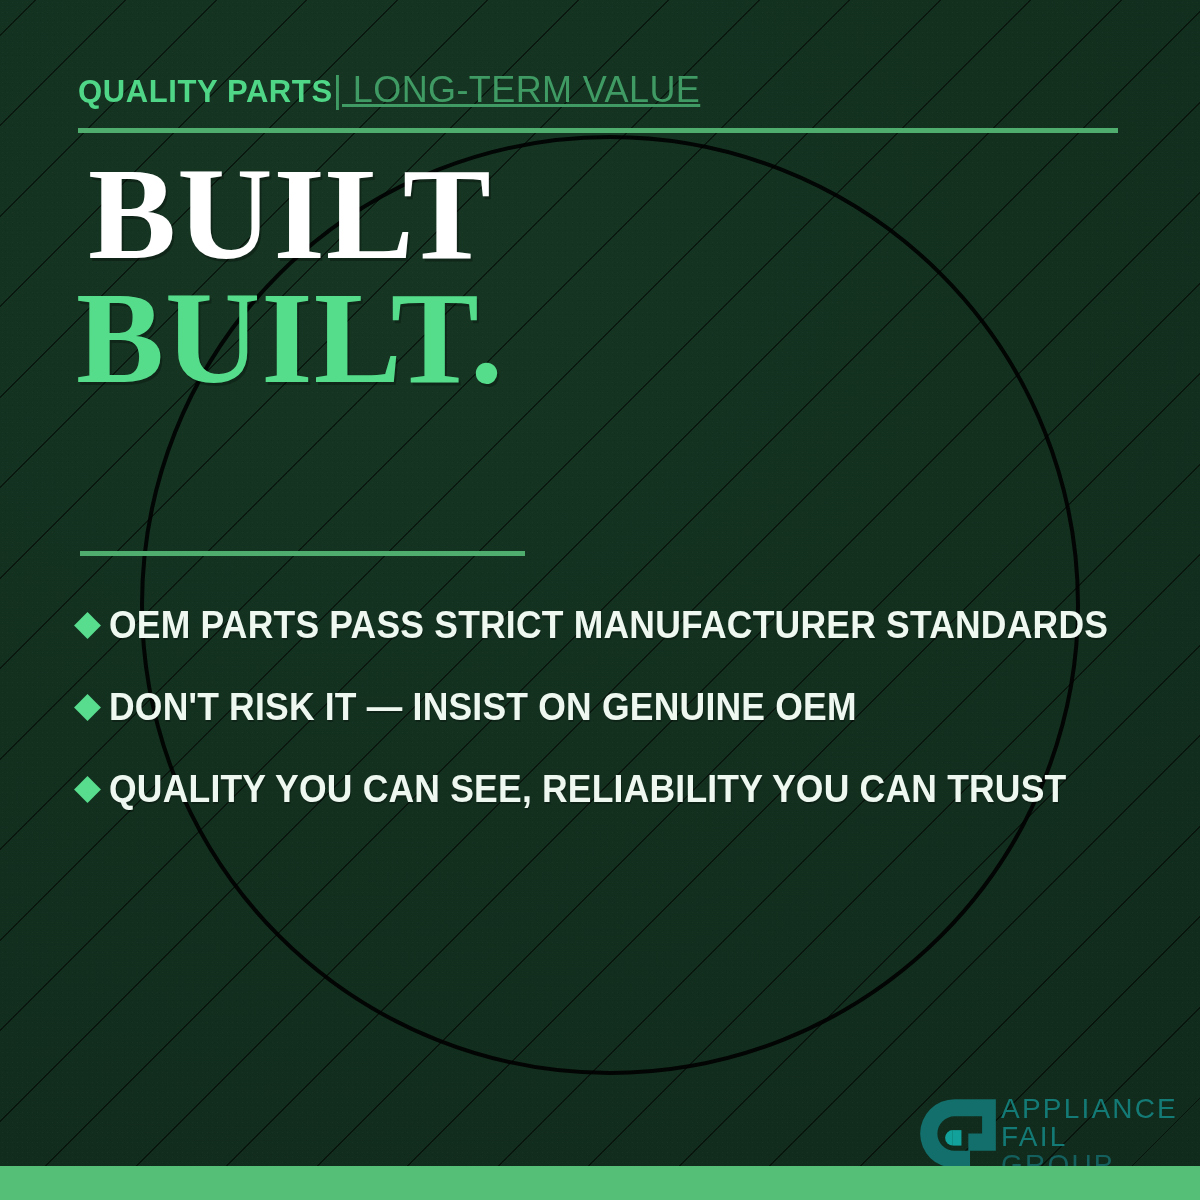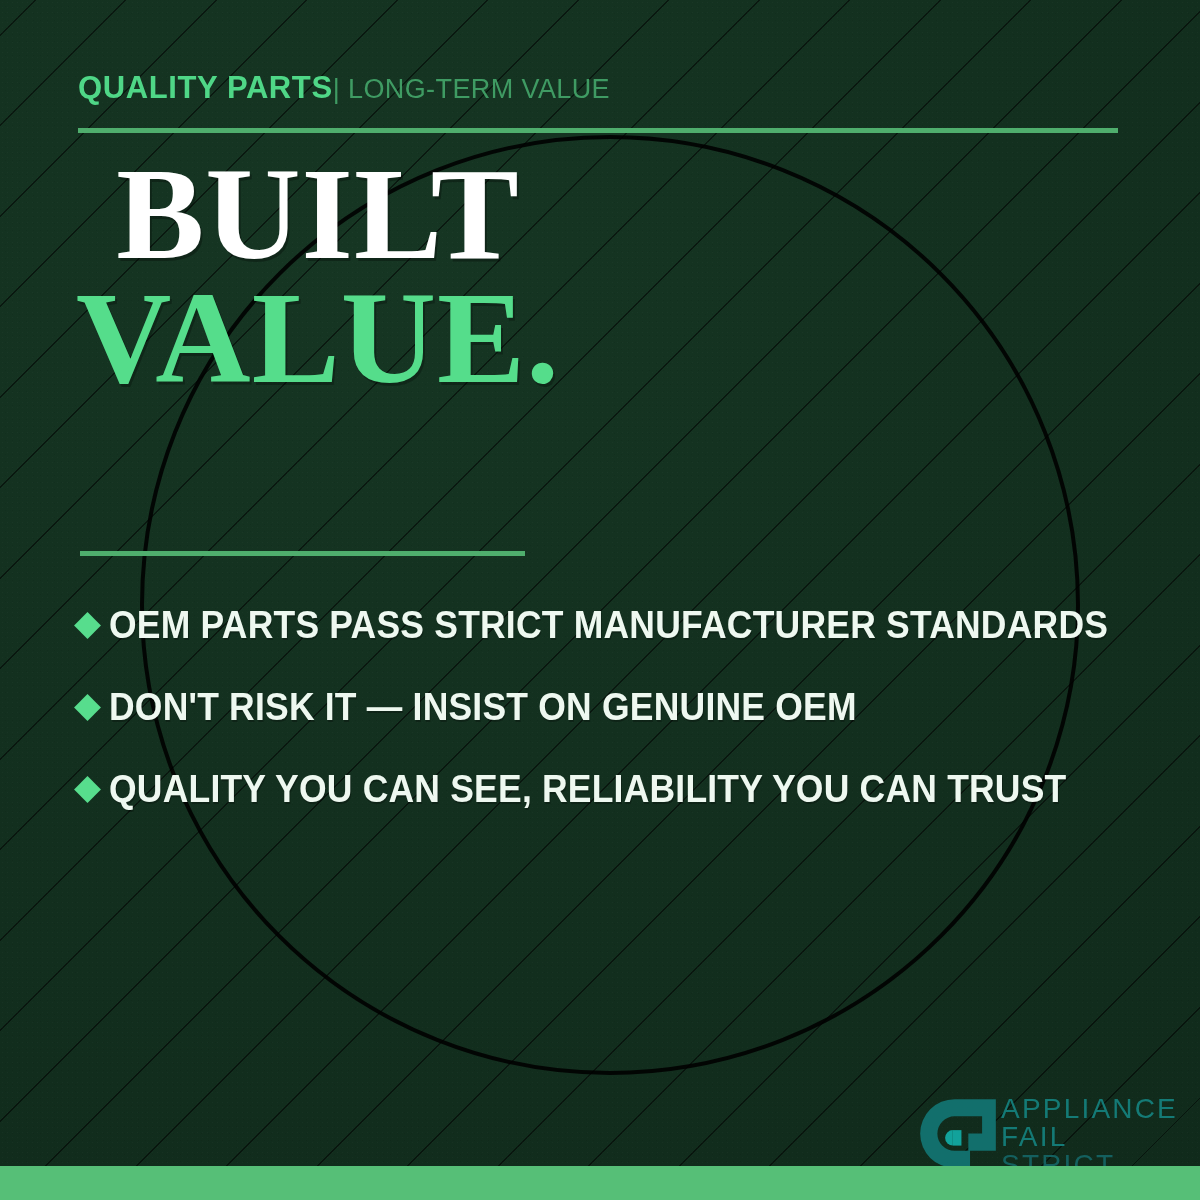--- a/index.html
+++ b/index.html
@@ -78,25 +78,26 @@
     white-space: nowrap;
   }
   .eyebrow-main {
     font-size: 31px;
     font-weight: bold;
     letter-spacing: 0.6px;
     color: #4fd787;
     line-height: 1;
   }
   .eyebrow-sub {
-    font-size: 27px;
+    font-size: 36px;
     font-weight: normal;
     letter-spacing: 0.4px;
     color: #3f9b63;
     line-height: 1;
+    text-decoration: underline;
   }
   .eyebrow-rule {
     position: absolute;
     left: 78px;
     top: 128px;
     width: 1040px;
     height: 5px;
     background: #4fae6d;
   }
 
@@ -215,21 +216,21 @@
   <div class="content">
 
     <div class="eyebrow">
       <span class="eyebrow-main">QUALITY PARTS</span>
       <span class="eyebrow-sub">| LONG-TERM VALUE</span>
     </div>
     <div class="eyebrow-rule"></div>
 
     <div class="headline">
       <span class="l1">BUILT</span>
-      <span class="l3">VALUE.</span>
+      <span class="l3">BUILT.</span>
     </div>
     <div class="headline-rule"></div>
 
     <div class="bullets">
 
       <div class="bullet-row">
         <span class="bullet-diamond"></span>
         <span class="bullet-text">OEM PARTS PASS STRICT MANUFACTURER STANDARDS</span>
       </div>
 
@@ -252,19 +253,19 @@
       <path d="M92 8 H46 A38 38 0 0 0 46 84 H62 V62 H46 V50 H92 V8 Z
                M80 20 V38 H46 A12 12 0 0 1 58 20 Z
                M46 20 V38 H34 A12 12 0 0 1 46 20 Z" fill="none"></path>
       <path d="M94 6 H46 A40 40 0 0 0 46 86 H64 V66 H46 A20 20 0 0 1 46 26 H78 V46 H62 V66 H94 Z" fill="#126f6c"></path>
       <path d="M44 42 A9 9 0 1 0 44 60 Z" fill="#12a29b"></path>
       <rect x="44" y="42" width="10" height="18" fill="#12a29b"></rect>
     </svg>
     <div class="logo-words">
       <span>APPLIANCE</span>
       <span>FAIL</span>
-      <span class="dim">STRICT</span>
+      <span class="dim">GROUP</span>
     </div>
   </div>
 
   <div class="bottom-bar"></div>
 
 </div>
 
 </body></html>

